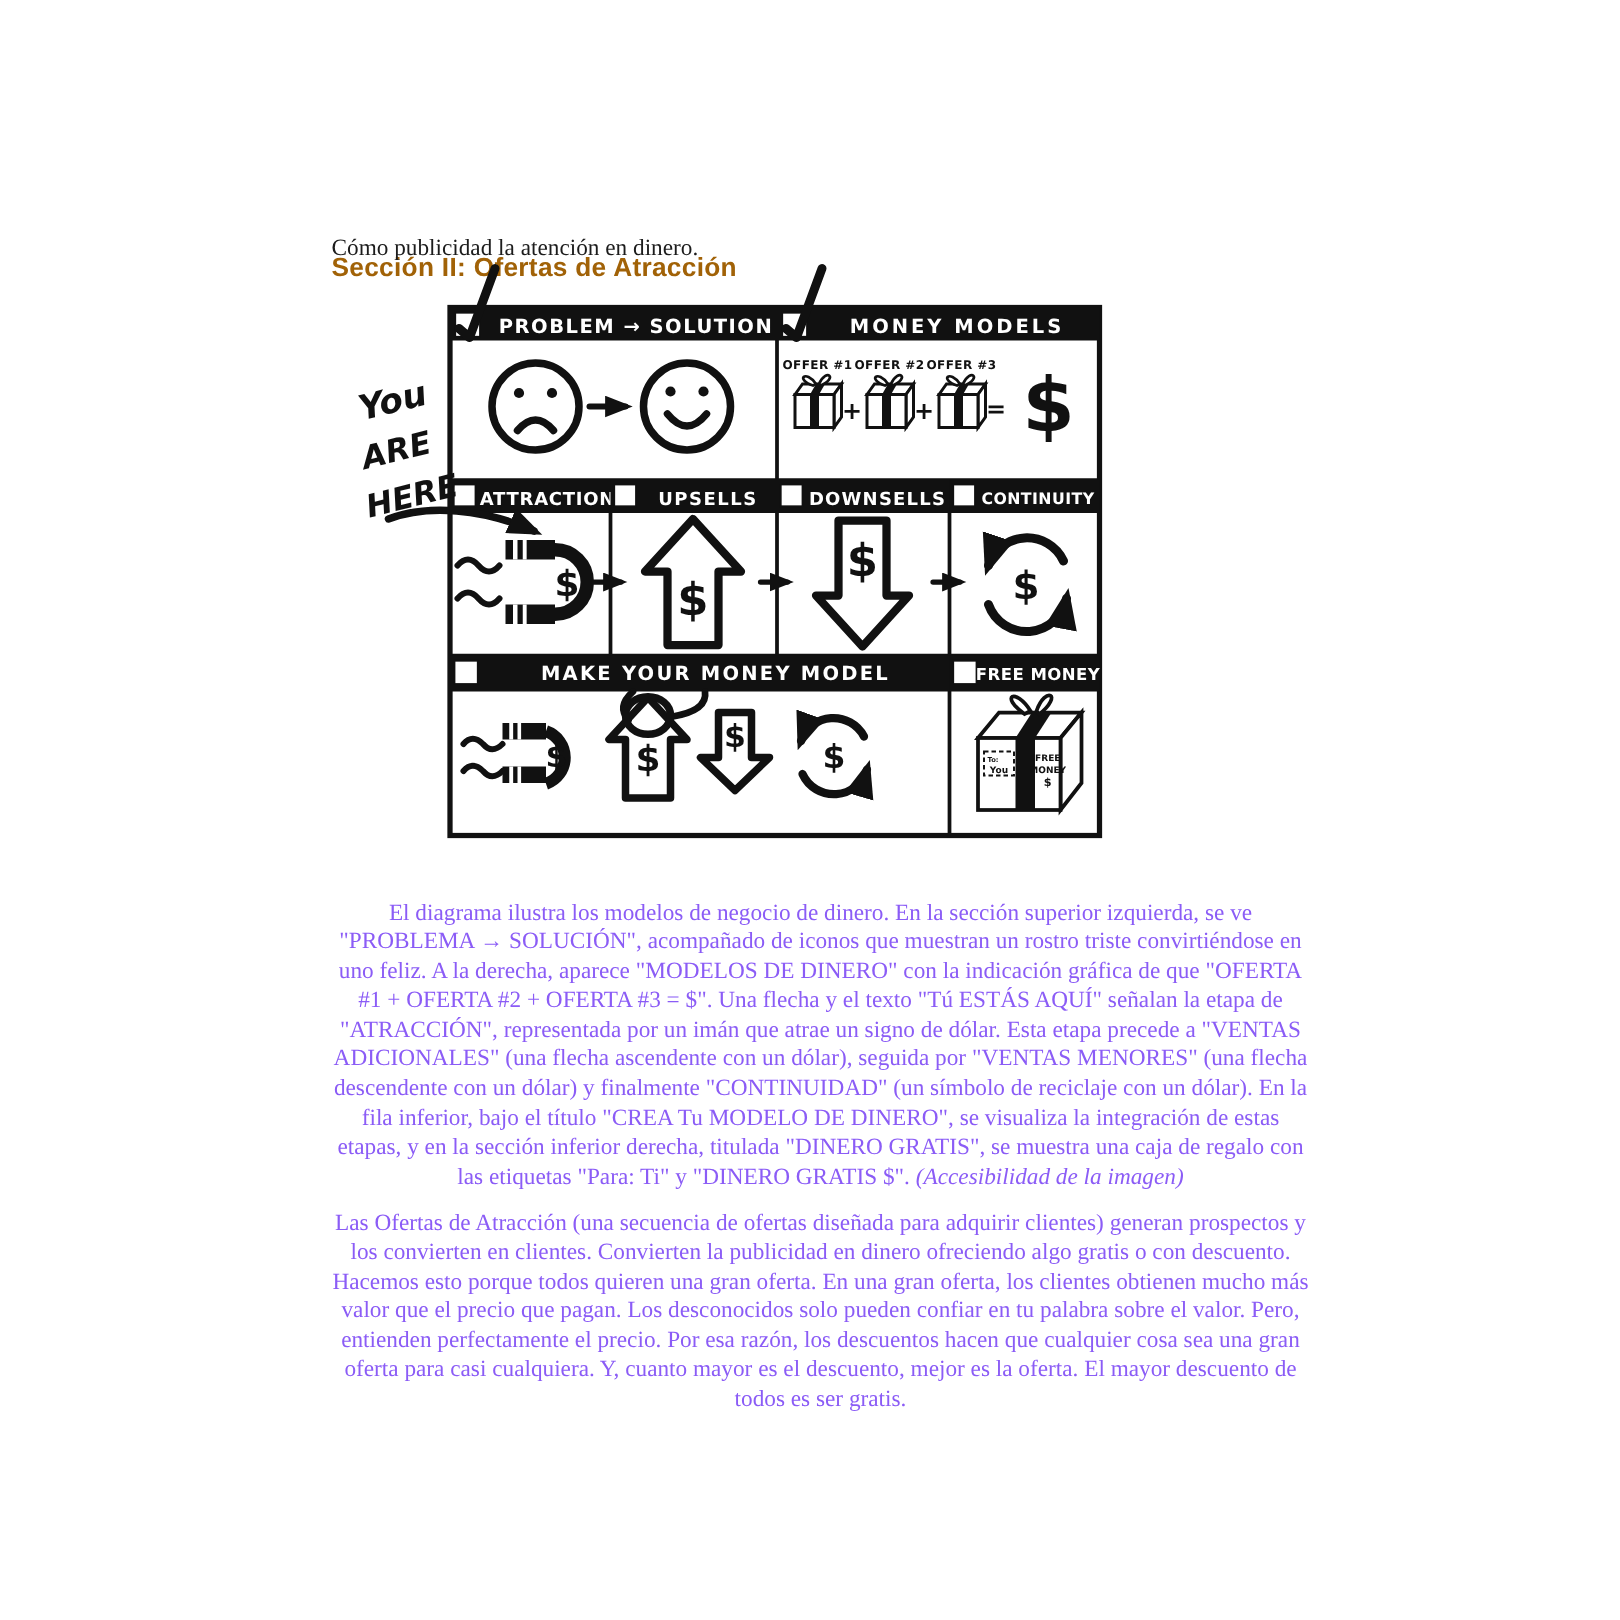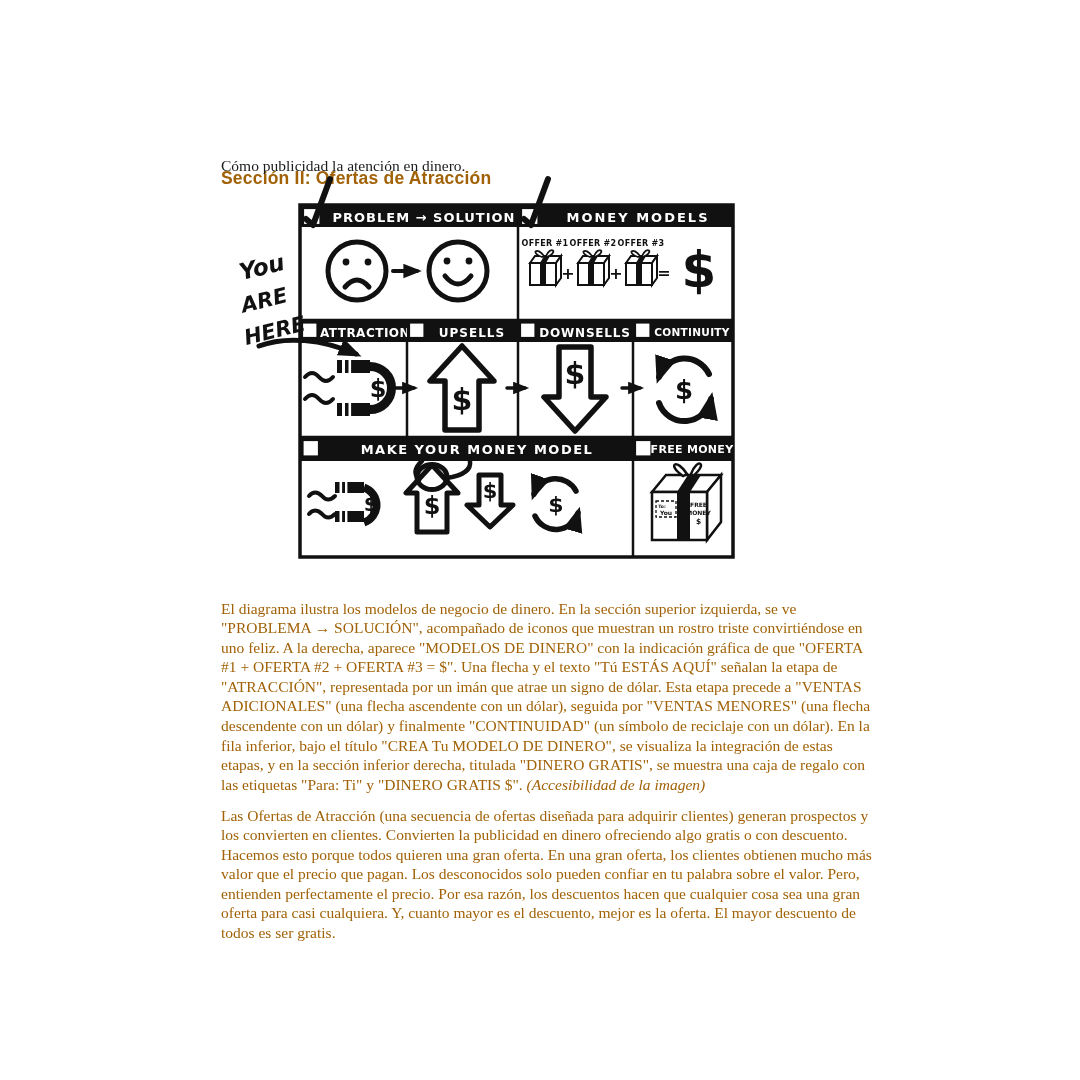--- a/index.html
+++ b/index.html
@@ -2,21 +2,21 @@
 <html><head>
 <meta charset="utf-8">
 <style>
   html,body{margin:0;padding:0;}
   body{width:1080px;height:1080px;background:#ffffff;position:relative;overflow:hidden;
        font-family:"Liberation Serif",serif;}
   .abs{position:absolute;}
   .heading{left:221px;top:120px;font-family:"Liberation Sans",sans-serif;
            font-weight:700;font-size:17.5px;letter-spacing:.2px;}
   .subtitle{left:221px;top:157px;font-size:15.5px;color:#1c1c1c;}
-  .para{left:221px;width:652px;font-size:15.5px;line-height:19.6px;color:#a16207;text-align:left;}
+  .para{left:221px;width:652px;font-size:15.5px;line-height:19.6px;color:#8b5cf6;text-align:center;}
   .para em{font-style:italic;}
   #para1{top:583px;}
   #para2{top:790px;}
   svg{position:absolute;left:225px;top:170px;}
   svg text{user-select:none;}
   .barlabel{font-family:"DejaVu Sans",sans-serif;font-weight:700;fill:#ffffff;text-anchor:middle;}
   .offerlabel{font-family:"DejaVu Sans",sans-serif;font-weight:700;fill:#111;text-anchor:middle;font-size:8px;letter-spacing:.3px;}
   .dollar{font-family:"DejaVu Sans",sans-serif;font-weight:800;fill:#111;text-anchor:middle;}
   .ink{stroke:#111;fill:none;}
   .inkfill{fill:#111;}

